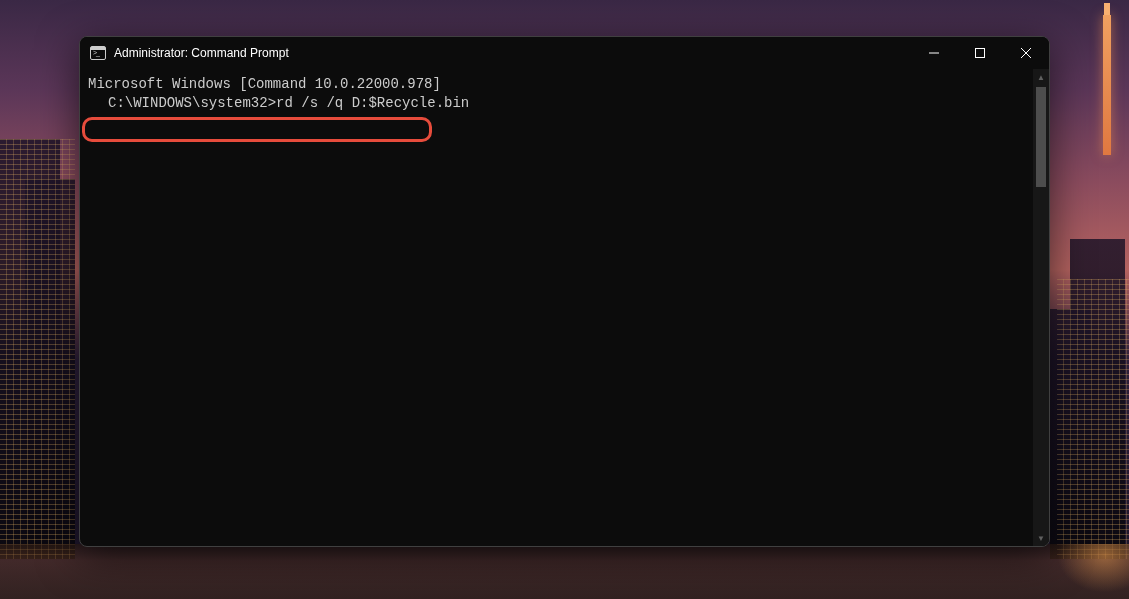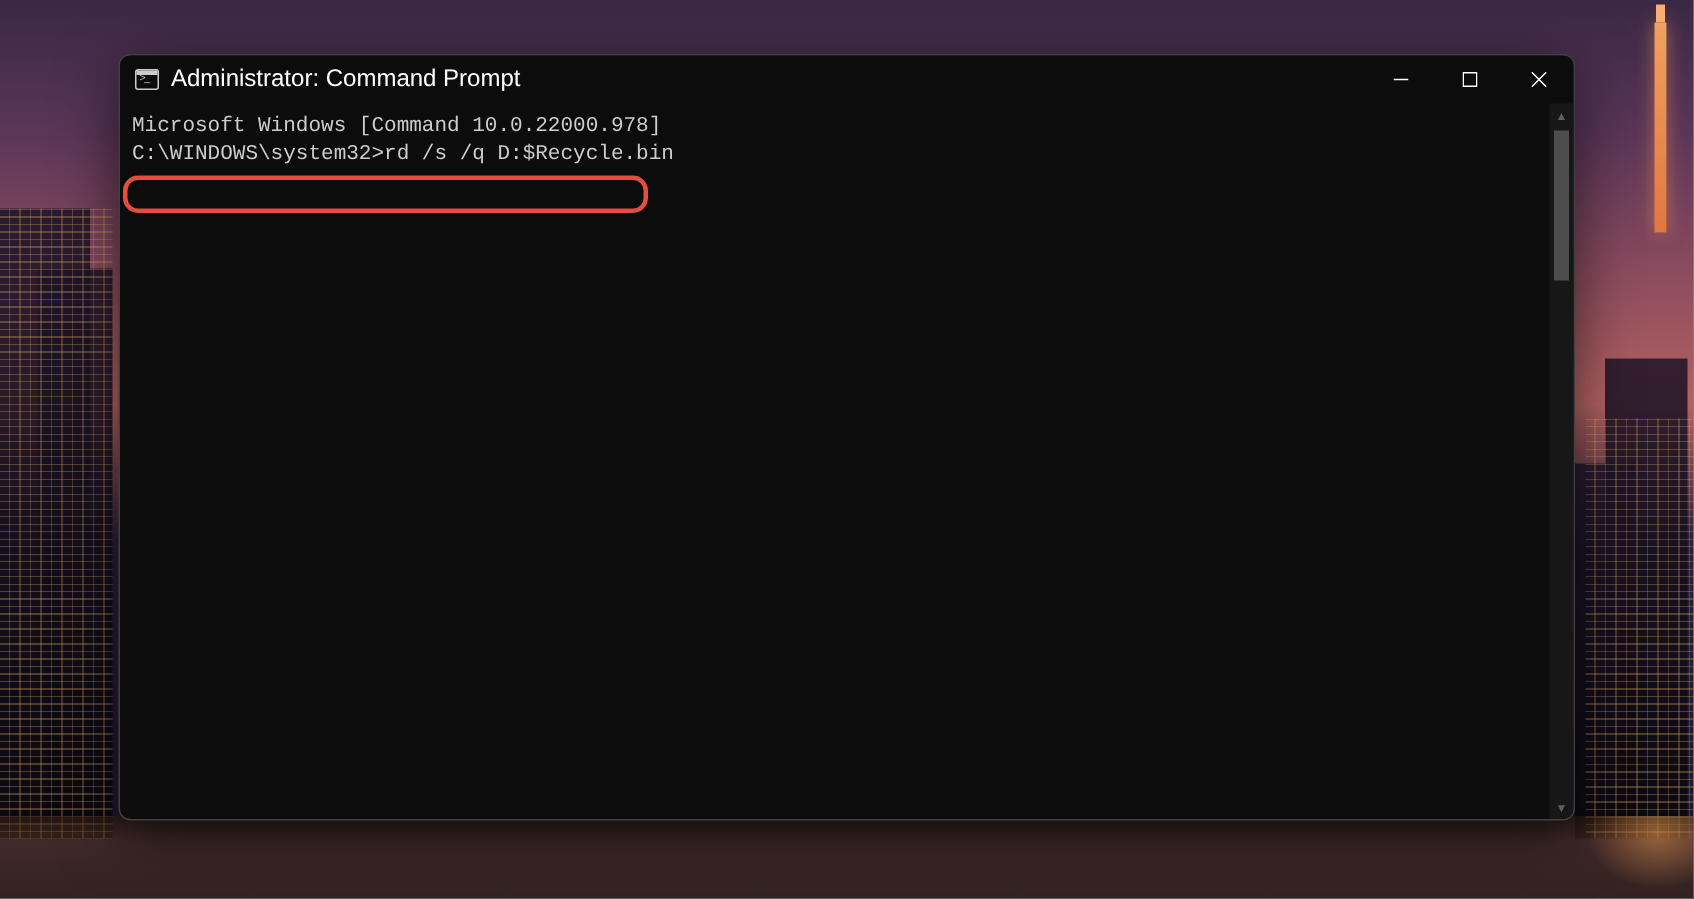--- a/index.html
+++ b/index.html
@@ -134,21 +134,21 @@
       content: '>_';
       position: absolute;
       top: 2px;
       left: 2px;
       font-size: 7px;
       color: #cccccc;
       letter-spacing: -1px;
     }
     .window-title {
       color: #ffffff;
-      font-size: 16px;
+      font-size: 12px;
       font-weight: 400;
     }
     .window-controls {
       display: flex;
       height: 100%;
     }
     .win-btn {
       width: 46px;
       height: 32px;
       display: flex;
@@ -165,20 +165,21 @@
       line-height: 1.35;
       color: #cccccc;
       height: calc(100% - 32px);
       overflow: hidden;
       position: relative;
     }
     .terminal-line { white-space: pre; }
     .prompt-line {
       white-space: pre;
       display: inline-block;
+      margin-left: 20px;
     }
     .highlight-box {
       position: absolute;
       left: 2px;
       top: 48px;
       width: 350px;
       height: 25px;
       border: 3px solid #e74c3c;
       border-radius: 10px;
       pointer-events: none;

